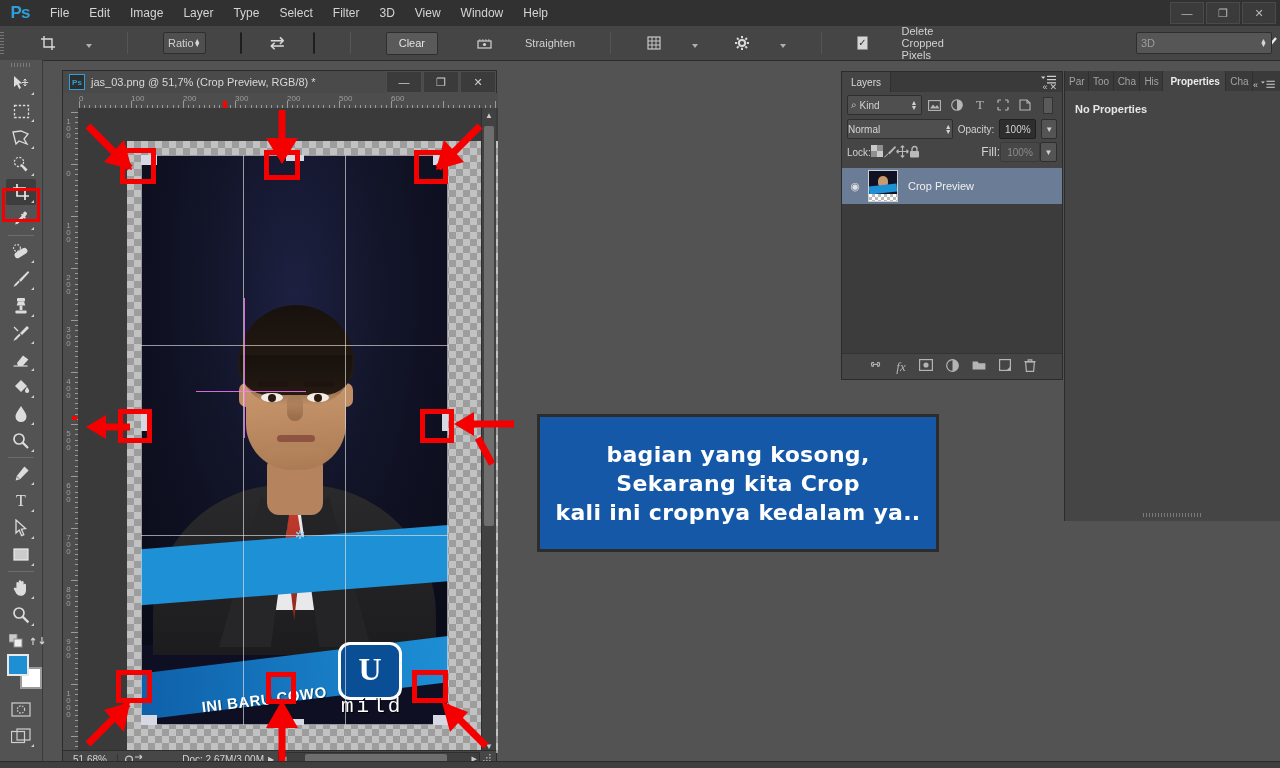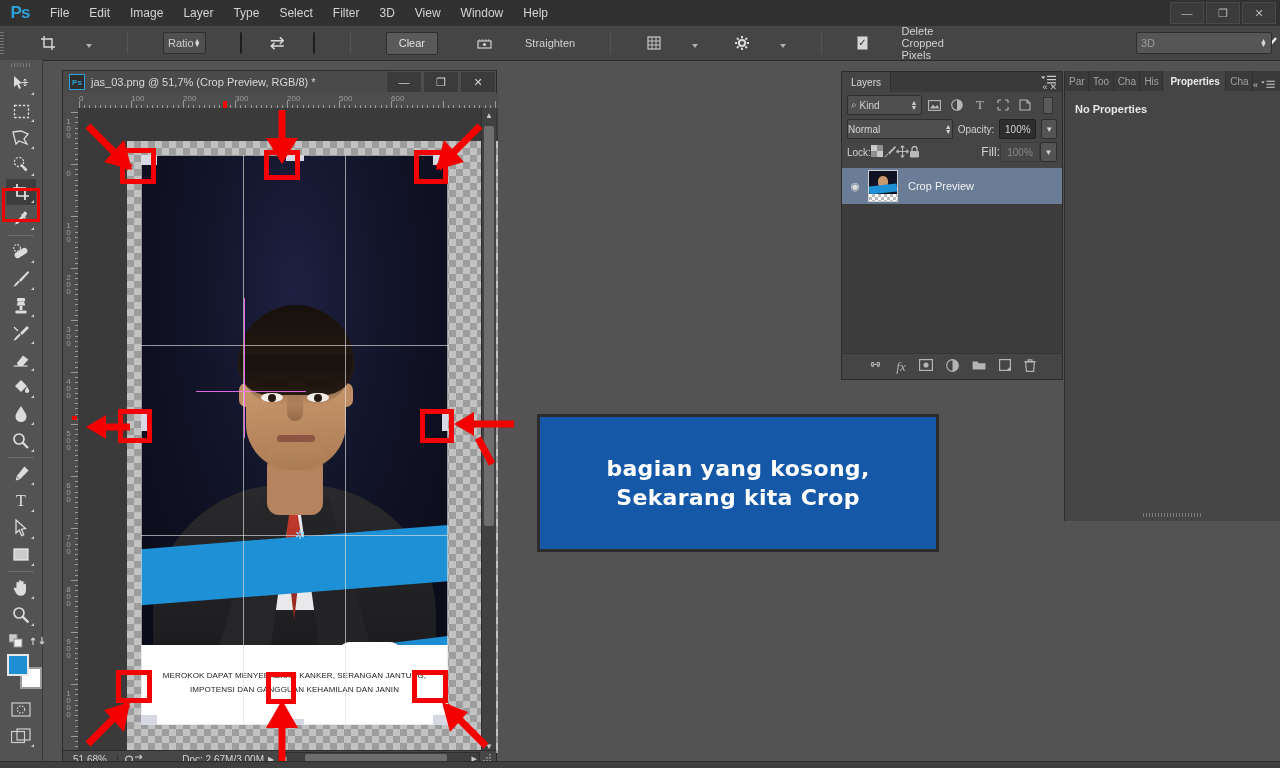--- a/index.html
+++ b/index.html
@@ -831,24 +831,20 @@
       <div id="nose"></div>
       <div id="mouth"></div>
       <div id="chin"></div>
       <div id="band1"></div>
       <div id="band2"></div>
       <div id="band-text">INI BARU COWO</div>
       <div id="logo-box">
         <span id="logo-u">U</span>
       </div>
       <div id="logo-word">mild</div>
-      <div id="warnbox">
-        <div class="warntxt" style="top:26px;">MEROKOK DAPAT MENYEBABKAN KANKER, SERANGAN JANTUNG,</div>
-        <div class="warntxt" style="top:40px;">IMPOTENSI DAN GANGGUAN KEHAMILAN DAN JANIN</div>
-      </div>
     </div>
 
     <div class="gridline abs" style="left:165px;top:47px;width:1px;height:570px;"></div>
     <div class="gridline abs" style="left:267px;top:47px;width:1px;height:570px;"></div>
     <div class="gridline abs" style="left:63px;top:237px;width:307px;height:1px;"></div>
     <div class="gridline abs" style="left:63px;top:427px;width:307px;height:1px;"></div>
     <div class="gridline abs" style="left:63px;top:47px;width:307px;height:1px;"></div>
     <div class="gridline abs" style="left:63px;top:616px;width:307px;height:1px;"></div>
     <div class="gridline abs" style="left:63px;top:47px;width:1px;height:570px;"></div>
     <div class="gridline abs" style="left:369px;top:47px;width:1px;height:570px;"></div>
@@ -1077,20 +1073,21 @@
   </div>
   <div id="propbody">
     <div id="noprops">No Properties</div>
   </div>
   <div id="prop-grip"></div>
 </div>
 
 <div class="abs" id="callout">
   <div class="callout-line">bagian yang kosong,</div>
   <div class="callout-line">Sekarang kita Crop</div>
+  <div class="callout-line">kali ini cropnya kedalam ya..</div>
 </div>
 
 <div class="redbox abs" style="left:120px;top:148px;width:36px;height:36px;"></div>
 <div class="redbox abs" style="left:264px;top:150px;width:36px;height:30px;"></div>
 <div class="redbox abs" style="left:414px;top:150px;width:34px;height:34px;"></div>
 <div class="redbox abs" style="left:118px;top:409px;width:34px;height:34px;"></div>
 <div class="redbox abs" style="left:420px;top:409px;width:34px;height:34px;"></div>
 <div class="redbox abs" style="left:116px;top:670px;width:36px;height:33px;"></div>
 <div class="redbox abs" style="left:266px;top:672px;width:30px;height:32px;"></div>
 <div class="redbox abs" style="left:412px;top:670px;width:36px;height:33px;"></div>

